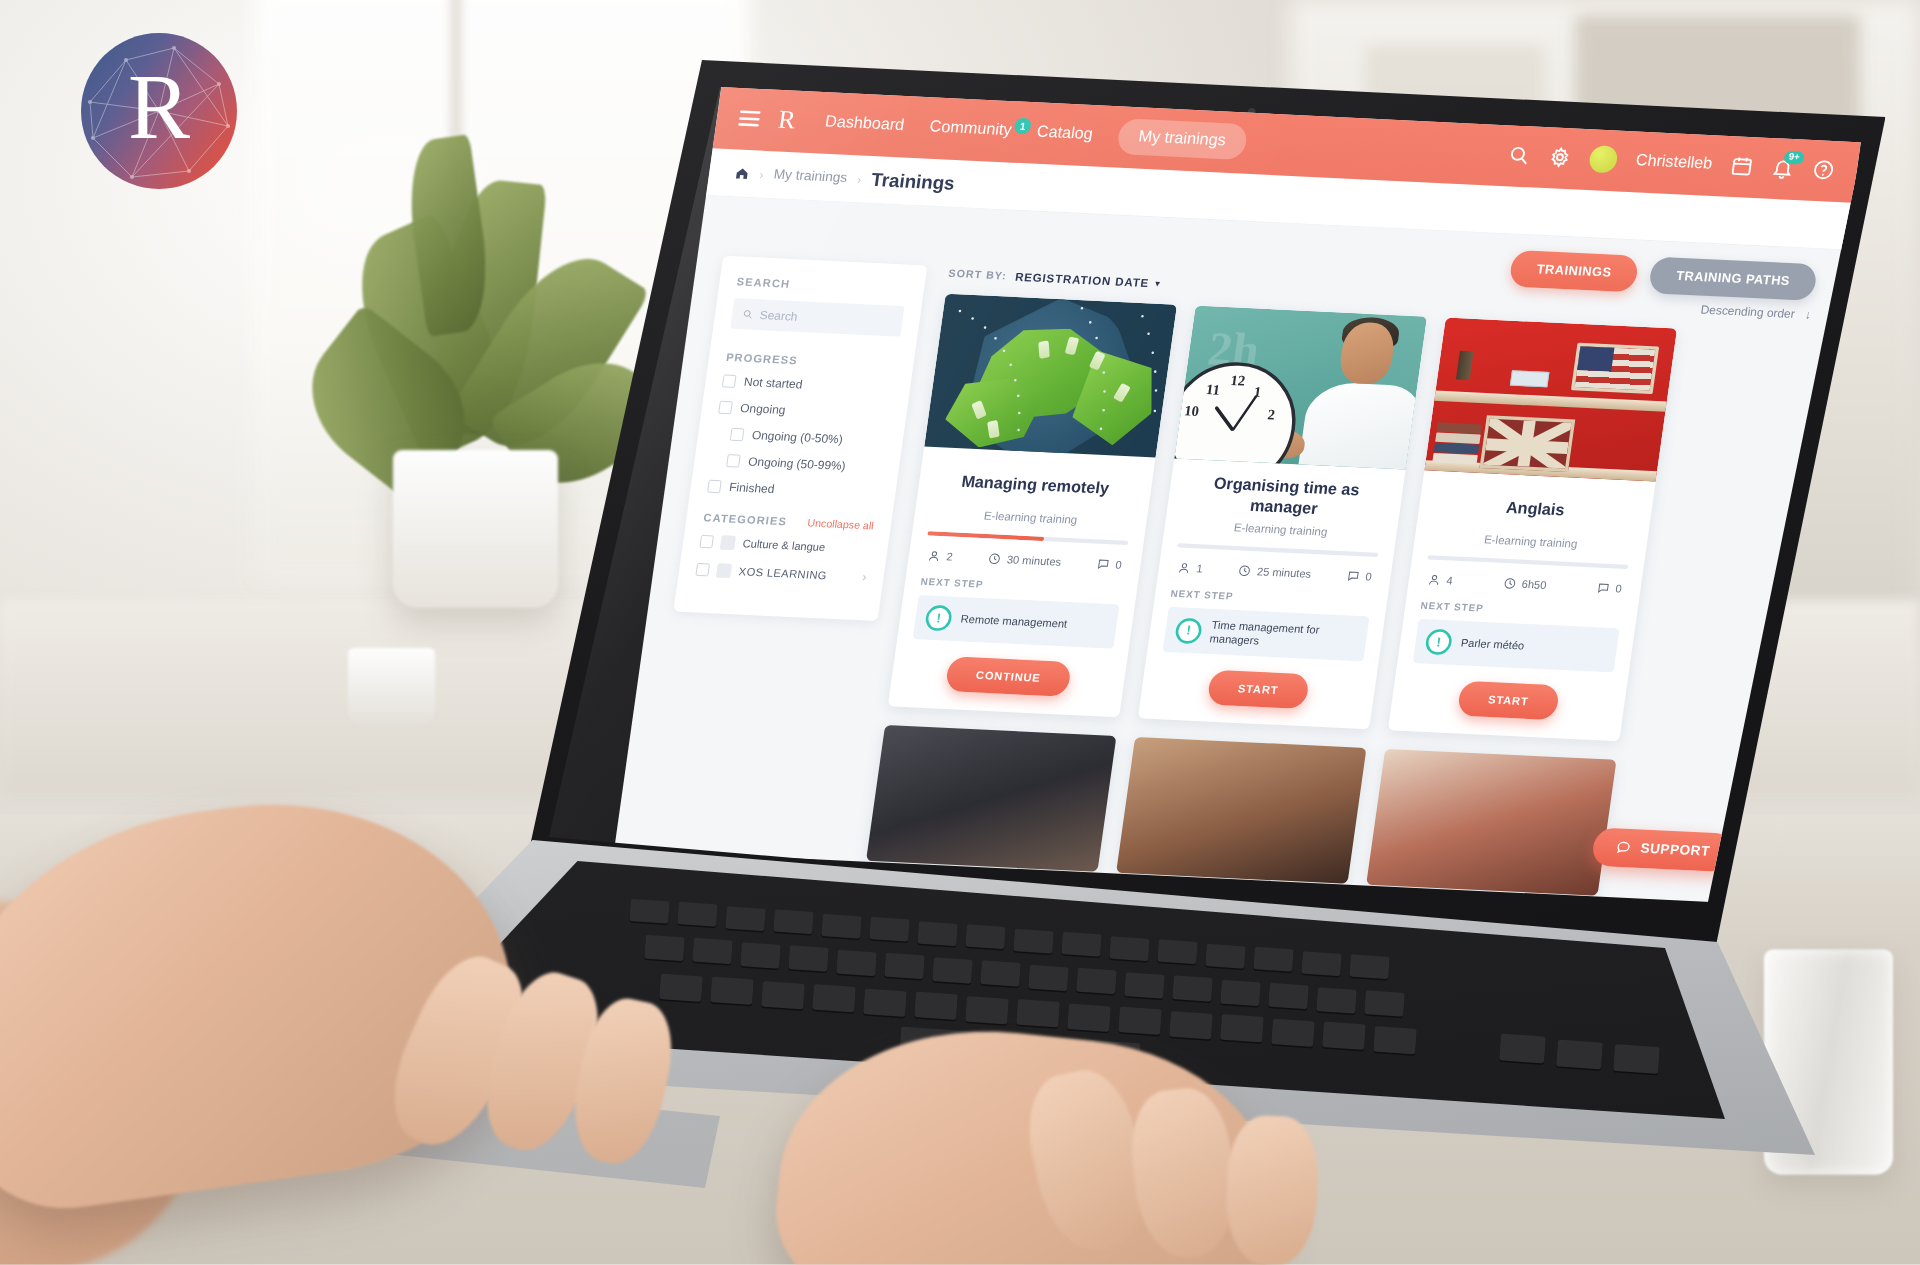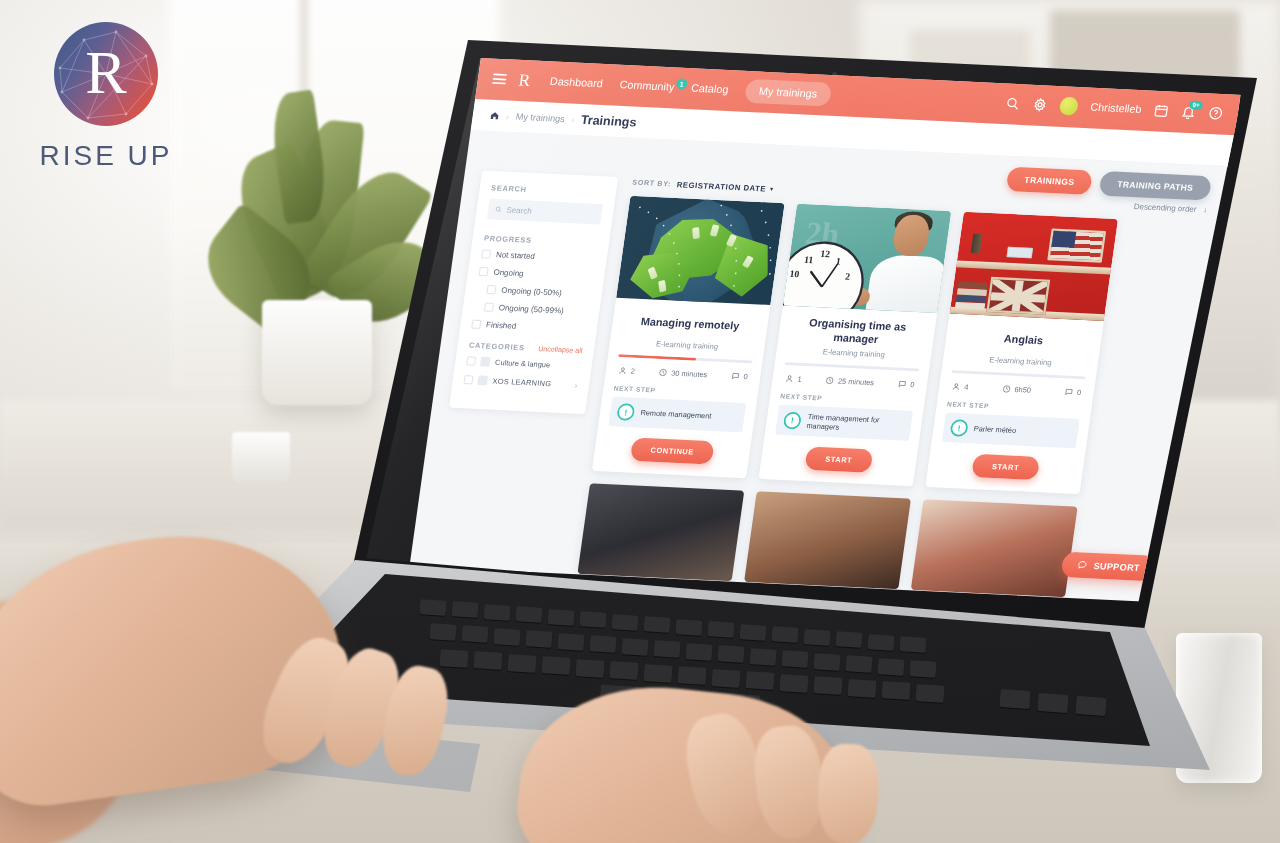--- a/index.html
+++ b/index.html
@@ -914,14 +914,13 @@
           <circle cx="98" cy="62" r="1.4"></circle>
         <circle cx="72" cy="92" r="1.4"></circle>
           <circle cx="34" cy="96" r="1.4"></circle>
         <circle cx="8" cy="70" r="1.4"></circle>
           <circle cx="6" cy="46" r="1.4"></circle>
         <circle cx="52" cy="52" r="1.6"></circle>
       </g>
     </svg>
     <div class="brand-r">R</div>
   </div>
-  <div class="brand-word">RISE UP</div>
 </div>
 
 </body></html>

